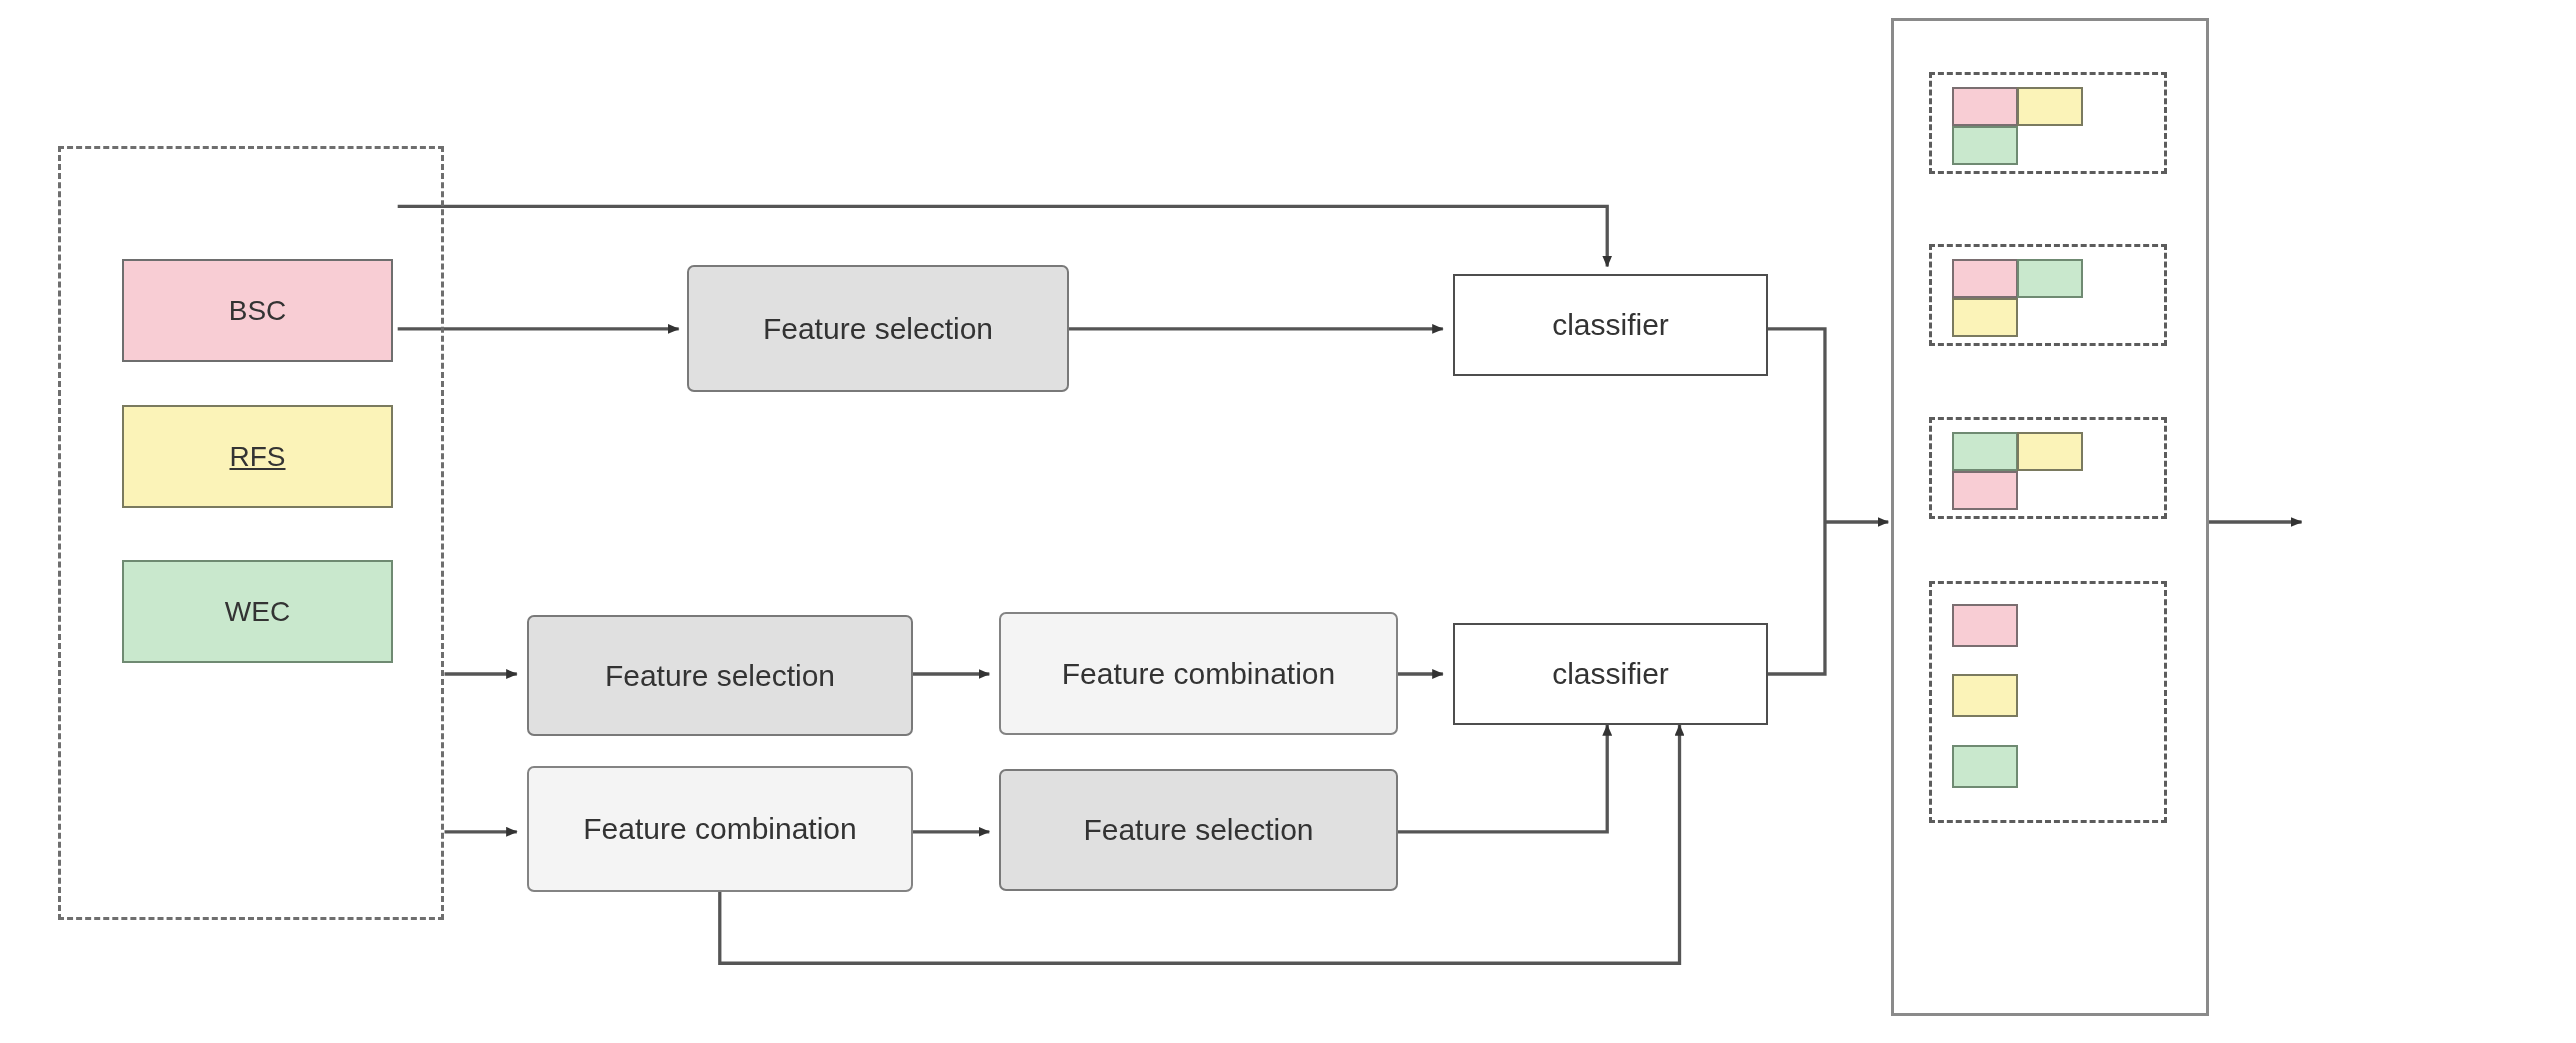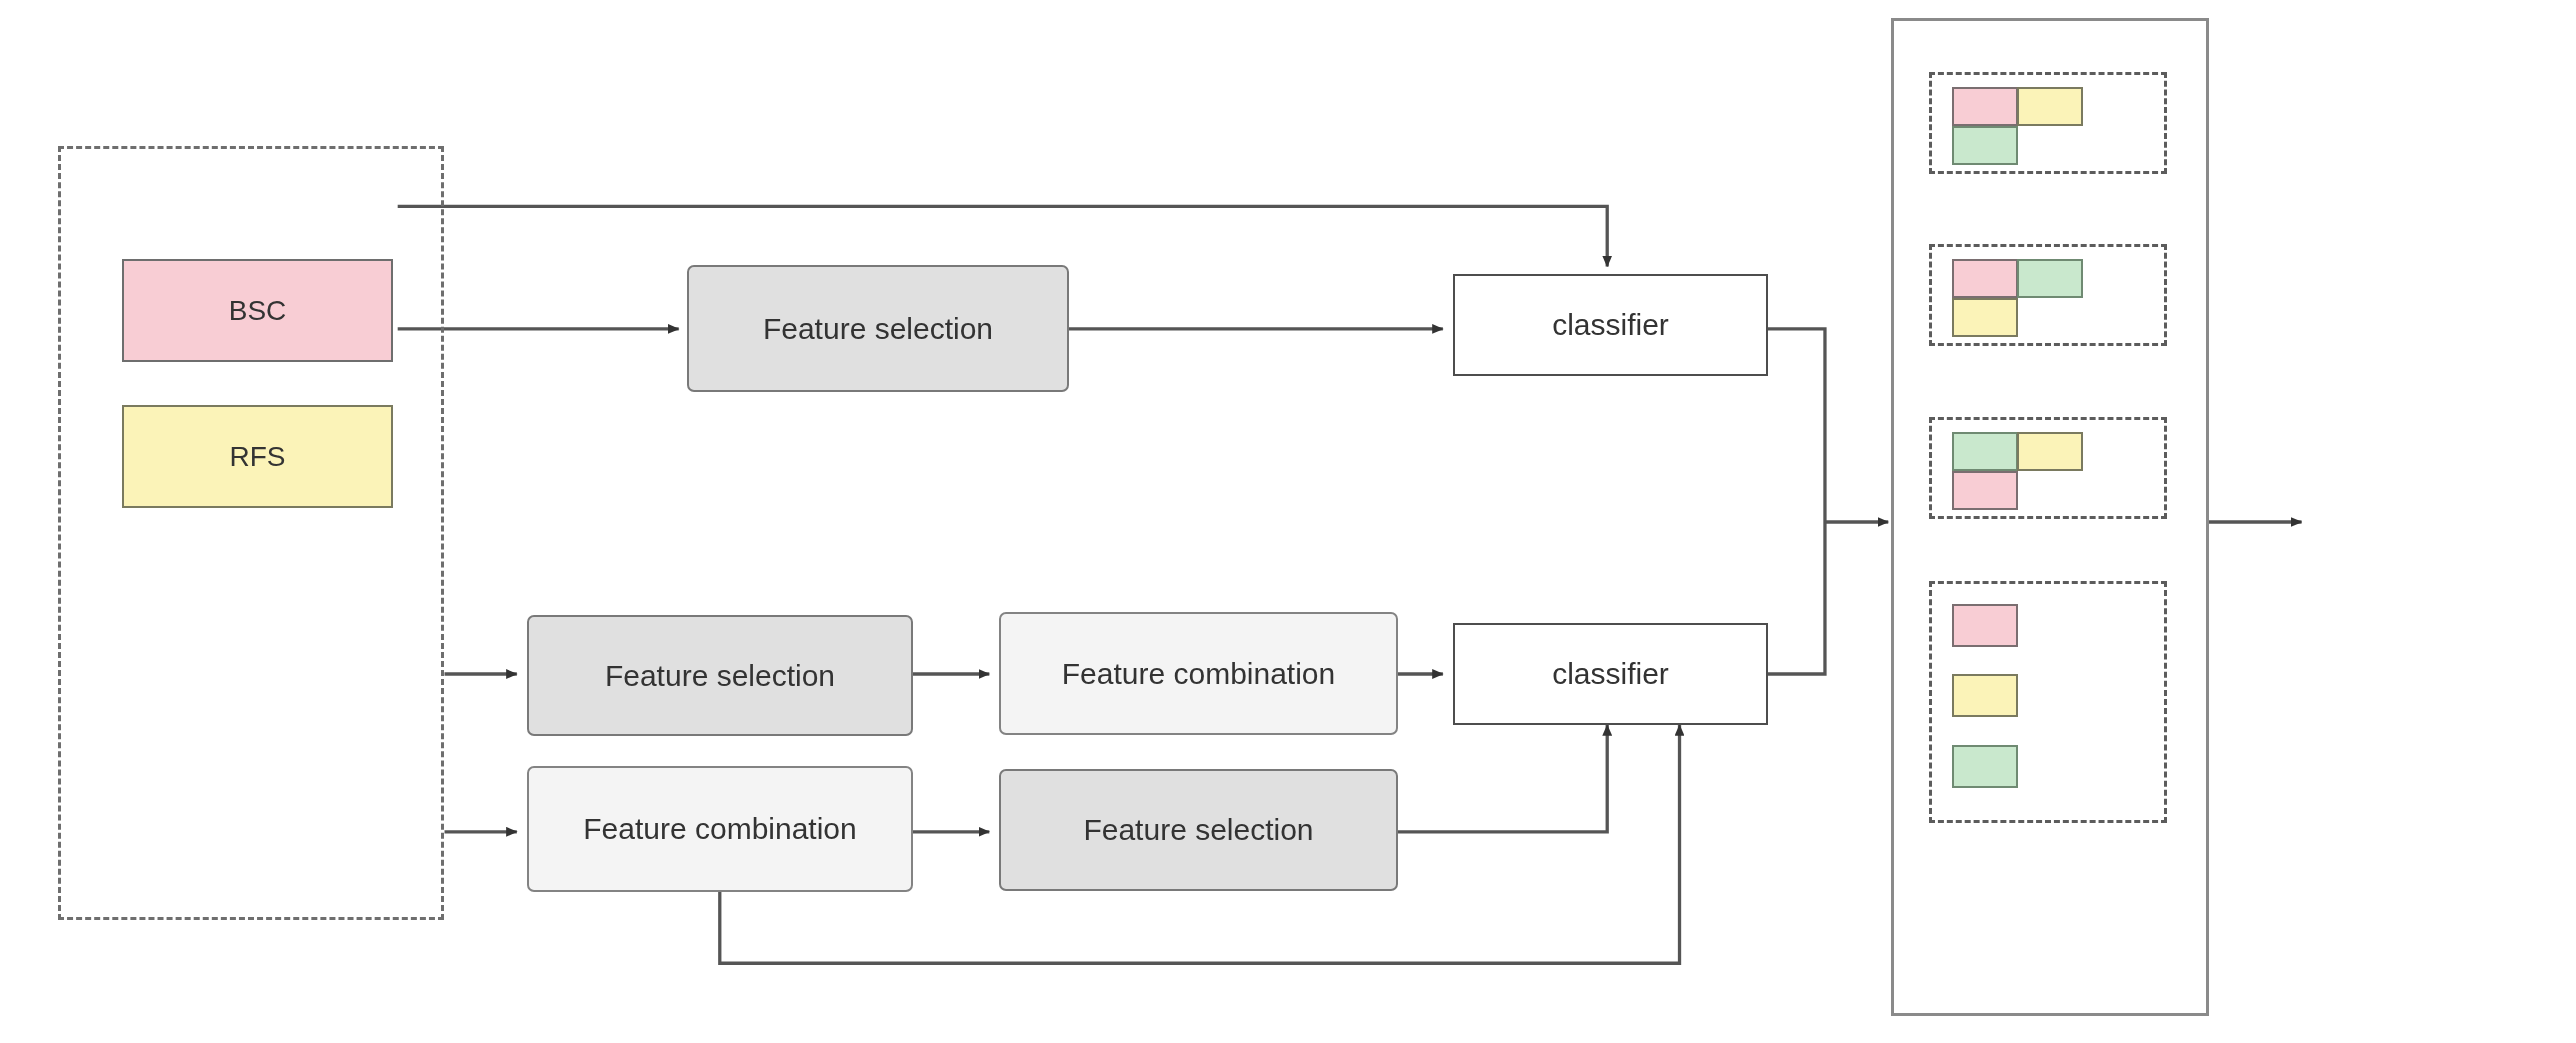--- a/index.html
+++ b/index.html
@@ -10,21 +10,21 @@
   .node{position:absolute;box-sizing:border-box;display:flex;align-items:center;justify-content:center;
         border:2.5px solid #666666;color:#333333;text-align:center;line-height:1.2;}
   .src{font-size:28px;}
   .proc{font-size:30px;border-radius:7px;}
   .clf{font-size:30px;background:#ffffff;border-color:#4d4d4d;}
   .meta{font-size:31px;background:#ffffff;border-color:#4d4d4d;}
   .fsel{background:#e0e0e0;border-color:#797979;}
   .fcomb{background:#f4f4f4;border-color:#838383;text-align:right;}
 
   .src-bsc{background:#f8cdd4;border-color:#6e6e6e;}
-  .src-rfs{background:#fbf3b8;border-color:#7a7a5f;}
+  .src-rfs{background:#fbf3b8;border-color:#7a7a5f;text-decoration:underline;}
   .src-wec{background:#c9e8cd;border-color:#6f8a72;}
 
   .dashbox{position:absolute;box-sizing:border-box;border:3.3px dashed #6e6e6e;background:transparent;}
   .panel{position:absolute;box-sizing:border-box;border:3.3px solid #8a8a8a;background:#ffffff;}
   .groupbox{position:absolute;box-sizing:border-box;border:3.3px dashed #5c5c5c;background:transparent;}
   .chip{position:absolute;box-sizing:border-box;border:2.5px solid #6f6f6f;}
   .chip-pink{background:#f8cdd4;border-color:#7a6e70;}
   .chip-yellow{background:#fbf3b8;border-color:#7a7a5f;}
   .chip-green{background:#c9e8cd;border-color:#6f8a72;}
 </style>
@@ -74,20 +74,23 @@
   <div class="dashbox" style="left:12.3px;top:146px;width:386px;height:774px;"></div>
 
   <div class="node src src-bsc" style="left:76px;top:259px;width:271px;height:103px;">
     <span>BSC</span>
   </div>
 
   <div class="node src src-rfs" style="left:76px;top:405px;width:271px;height:103px;">
     <span>RFS</span>
   </div>
 
+  <div class="node src src-wec" style="left:76px;top:560px;width:271px;height:103px;">
+    <span>WEC</span>
+  </div>
 
   <div class="node proc fsel" style="left:641px;top:265px;width:382px;height:127px;">
     <span>Feature selection</span>
   </div>
 
   <div class="node clf" style="left:1407px;top:274px;width:315px;height:102px;">
     <span>classifier</span>
   </div>
 
   <div class="node proc fsel" style="left:481px;top:615px;width:386px;height:121px;">

